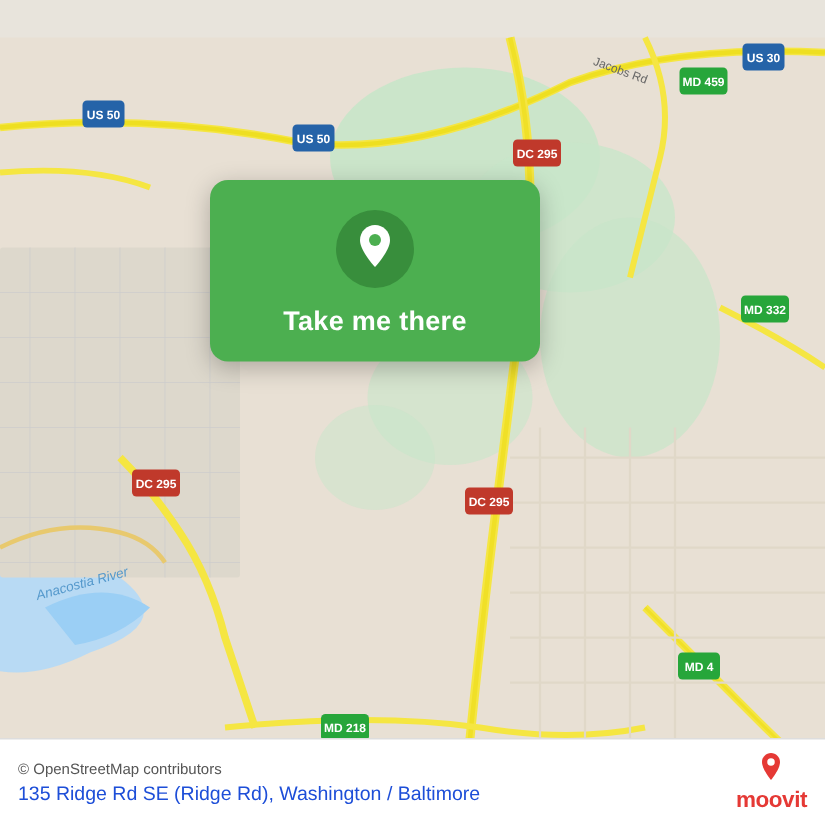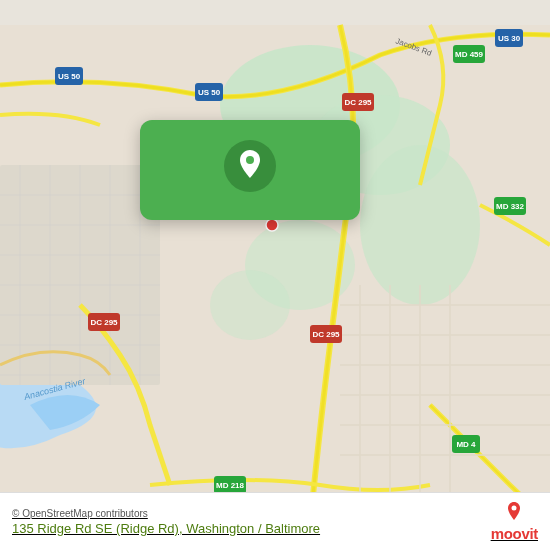--- a/index.html
+++ b/index.html
@@ -78,37 +78,36 @@
       bottom: 0;
       left: 0;
       width: 100%;
       background: #fff;
       padding: 8px 12px 8px 12px;
       display: flex;
       align-items: center;
       justify-content: space-between;
       border-top: 1px solid #ddd;
       min-height: 46px;
-      text-decoration: underline;
     }
 
     #bottom-left {
       display: flex;
       flex-direction: column;
       gap: 2px;
     }
 
     #osm-attribution {
       font-size: 10px;
       color: #555;
     }
 
     #address-text {
       font-size: 13px;
-      color: #4d7c0f;
+      color: #1d4ed8;
       font-weight: 500;
     }
 
     #moovit-logo {
       display: flex;
       align-items: center;
       gap: 4px;
       flex-direction: column;
     }
 
@@ -223,20 +222,21 @@
   </svg>
 
   <div id="action-card">
     <div id="location-icon-wrap">
 
       <svg width="28" height="32" viewBox="0 0 28 32" fill="none" xmlns="http://www.w3.org/2000/svg">
         <path d="M14 0C8.477 0 4 4.477 4 10c0 7.5 10 18 10 18s10-10.5 10-18c0-5.523-4.477-10-10-10z" fill="white"></path>
         <circle cx="14" cy="10" r="4" fill="#4caf50"></circle>
       </svg>
     </div>
+    <span id="action-label">Take me there</span>
   </div>
 
   <div id="bottom-bar">
     <div id="bottom-left">
       <span id="osm-attribution">© OpenStreetMap contributors</span>
       <span id="address-text">135 Ridge Rd SE (Ridge Rd), Washington / Baltimore</span>
     </div>
     <div id="moovit-logo">
 
       <svg width="20" height="20" viewBox="0 0 20 20" fill="none" xmlns="http://www.w3.org/2000/svg">

